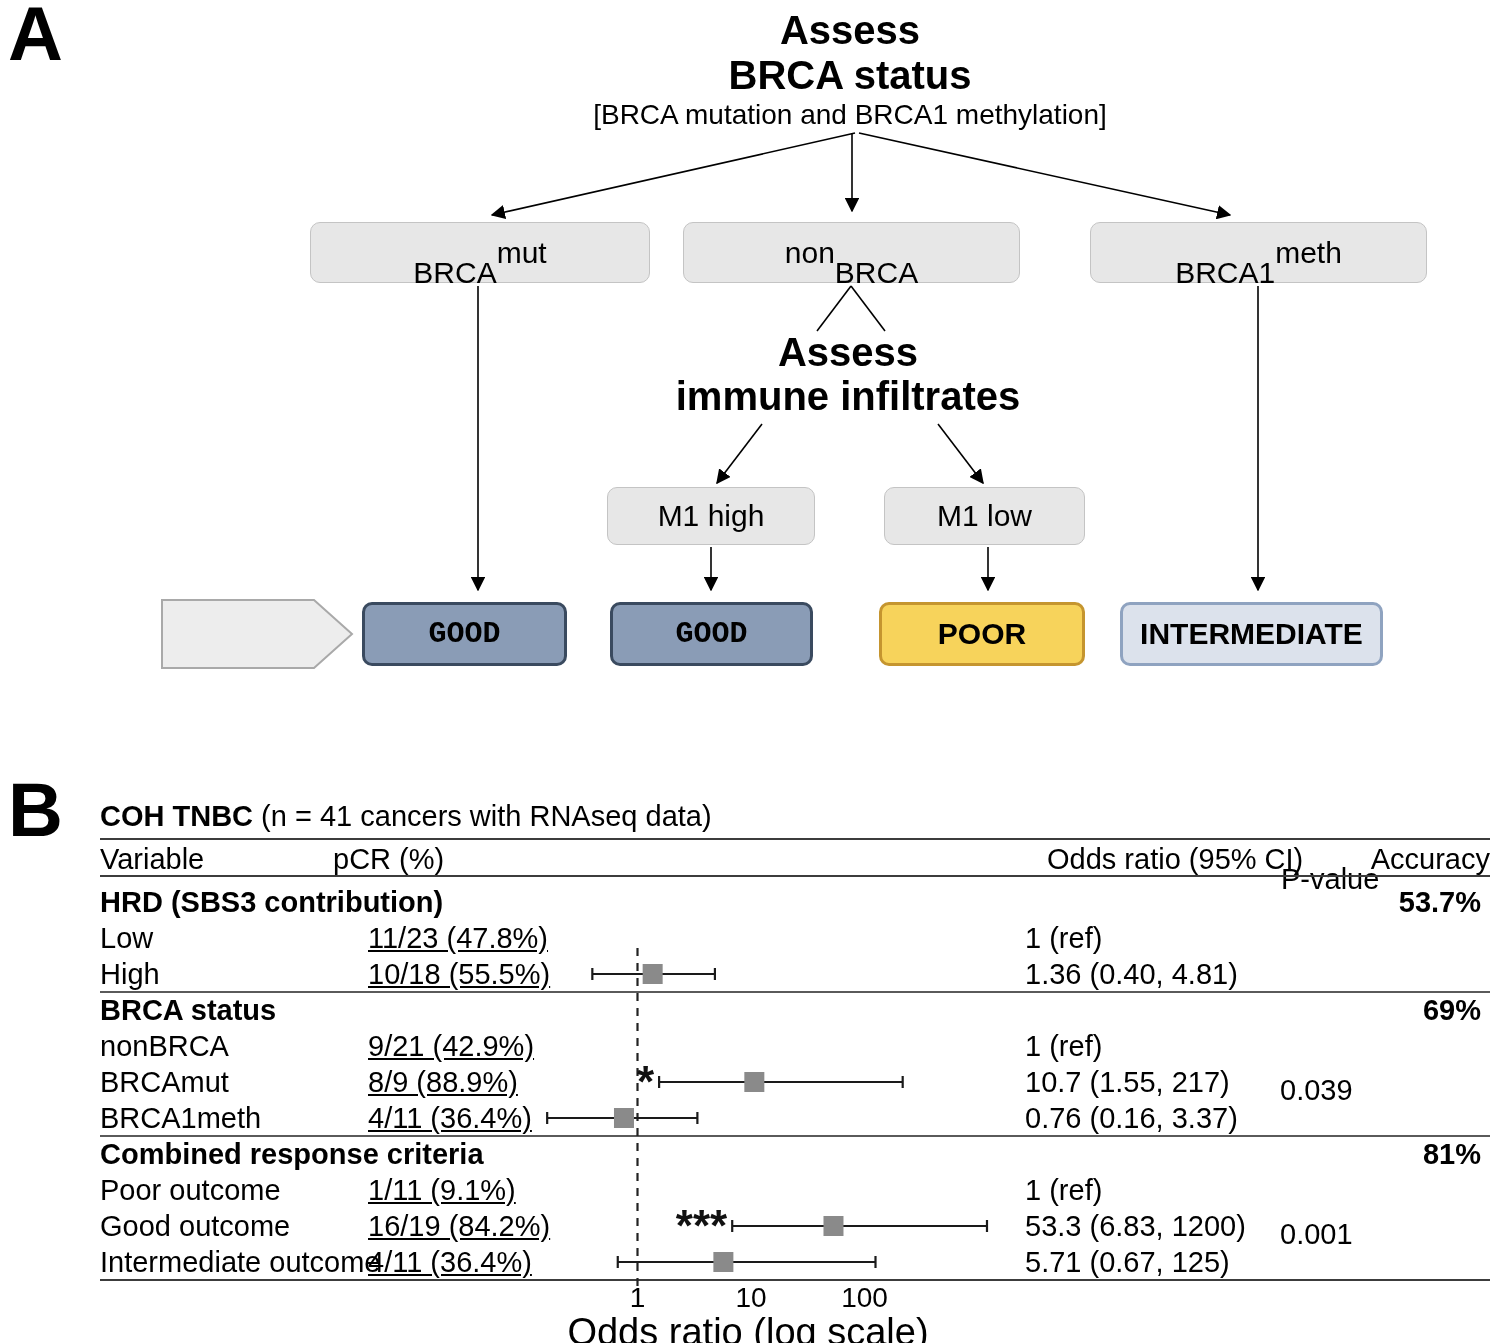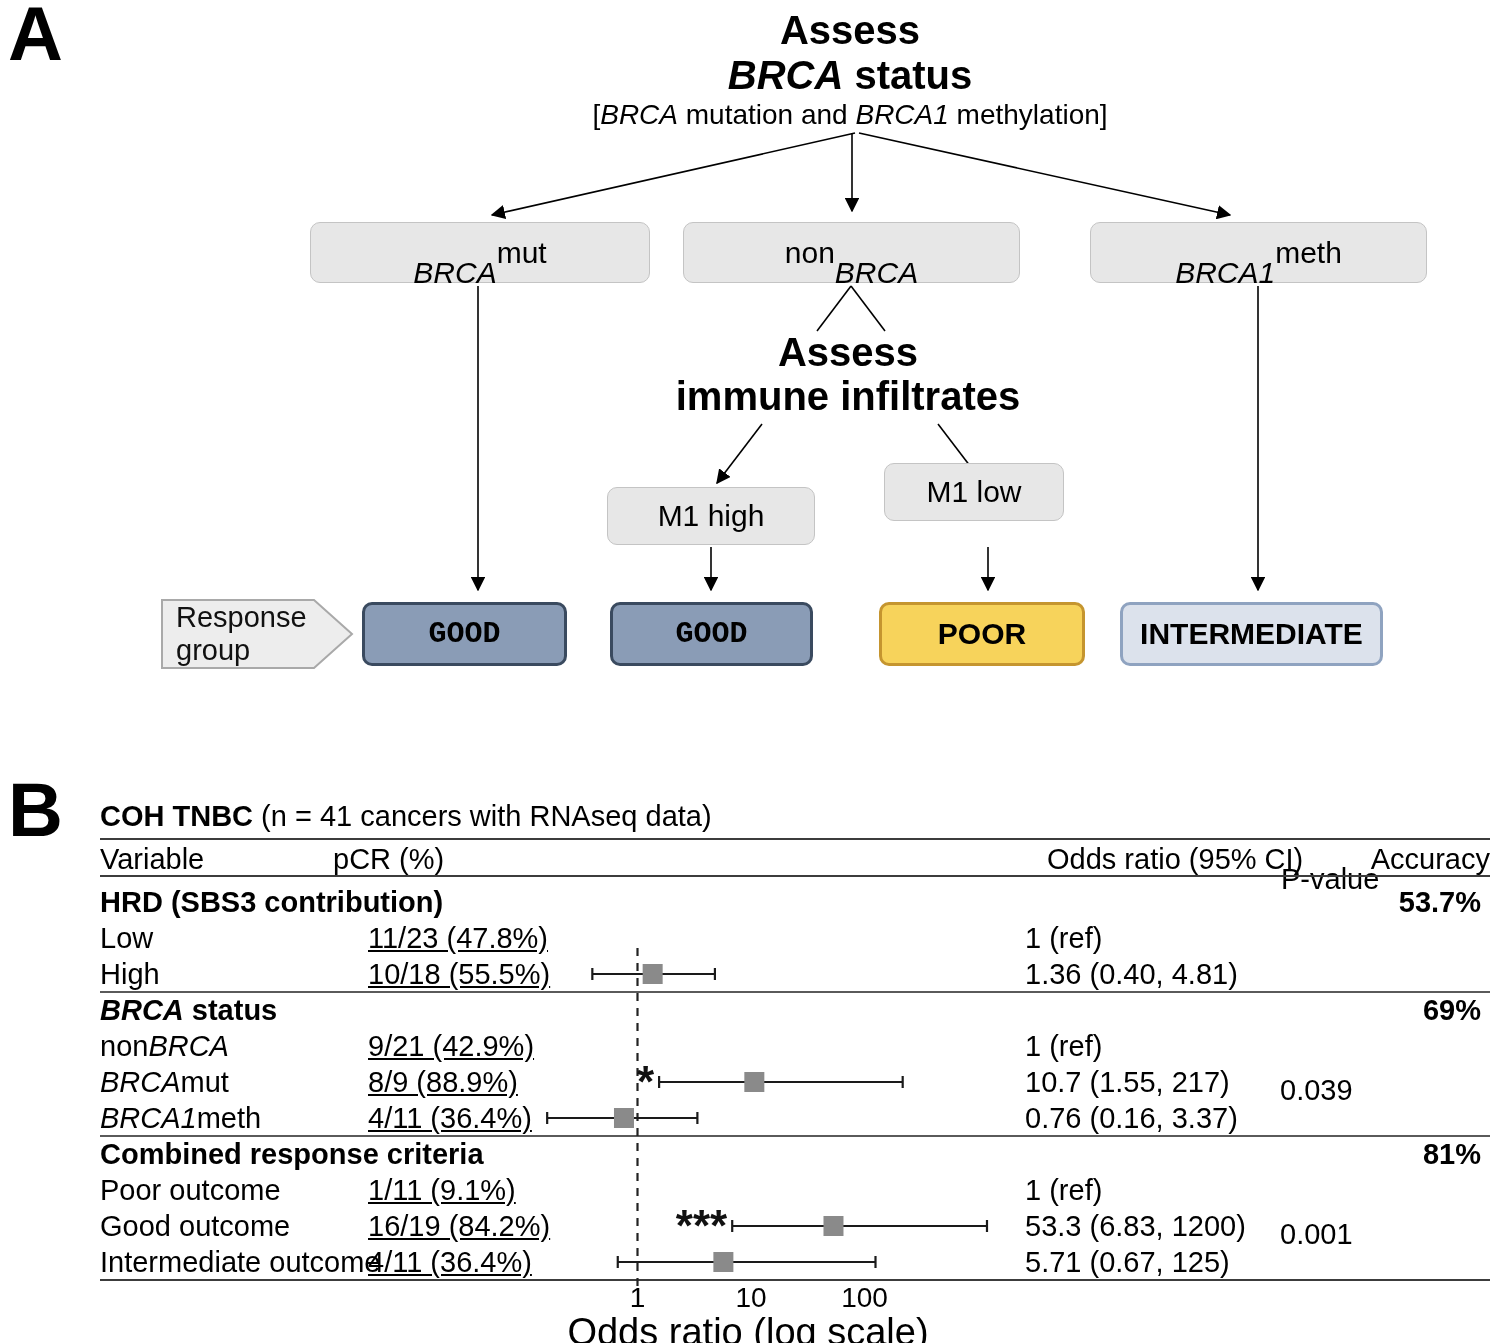--- a/index.html
+++ b/index.html
@@ -7,21 +7,21 @@
     --poor-fill:#F7D35B; --poor-border:#C5952F;
     --intermediate-fill:#DCE2EC; --intermediate-border:#8FA3C0;
     --node-fill:#E7E7E7; --node-border:#C4C4C4;
     --response-fill:#EDEDED; --response-border:#A9A9A9;
     --marker-fill:#8A8A8A;
   }
   html,body{margin:0;padding:0;background:#fff;}
   .figure{position:relative;width:1500px;height:1343px;background:#fff;overflow:hidden;
           font-family:"Liberation Sans",sans-serif;color:#000;}
   .panel-label{position:absolute;font-size:76px;font-weight:700;line-height:1;}
-  .it{font-style:italic;margin-top:40px;}
+  .it{margin-top:40px;}
   .a-title{position:absolute;left:550px;top:8px;width:600px;text-align:center;
            font-size:40px;font-weight:700;line-height:45px;}
   .a-sub{position:absolute;left:450px;top:99px;width:800px;text-align:center;font-size:28px;}
   .node{position:absolute;height:61px;background:var(--node-fill);border:1.5px solid var(--node-border);
         border-radius:10px;display:flex;align-items:center;justify-content:center;font-size:30px;
         box-sizing:border-box;}
   .immune-title{position:absolute;left:558px;top:330px;width:580px;text-align:center;
                 font-size:40px;font-weight:700;line-height:44px;}
   .response-label{position:absolute;left:176px;top:601px;font-size:29px;line-height:33px;color:#111;}
   .outcome{position:absolute;top:602px;height:64px;border-radius:10px;display:flex;align-items:center;
@@ -98,26 +98,22 @@
       <span class="it">BRCA1</span>
       <span>meth</span>
     </div>
 
   <div class="immune-title">
     <div>Assess</div>
     <div>immune infiltrates</div>
   </div>
 
   <div class="node" style="left:607px;top:487px;width:208px;height:58px;">M1 high</div>
-  <div class="node" style="left:884px;top:463px;width:180px;height:58px;">M1 low</div>
-
-  <div class="response-label">
-    <div>Response</div>
-    <div>group</div>
-  </div>
+  <div class="node" style="left:884px;top:487px;width:201px;height:58px;">M1 low</div>
+
 
   <div class="outcome good" style="left:362px;width:205px;">GOOD</div>
   <div class="outcome good" style="left:610px;width:203px;">GOOD</div>
   <div class="outcome poor" style="left:879px;width:206px;">POOR</div>
   <div class="outcome inter" style="left:1120px;width:263px;">INTERMEDIATE</div>
 
   <div class="panel-label" style="left:8px;top:772px;">B</div>
 
   <div class="b-title"><span class="bold">COH TNBC</span><span> (n = 41 cancers with RNAseq data)</span></div>
 

